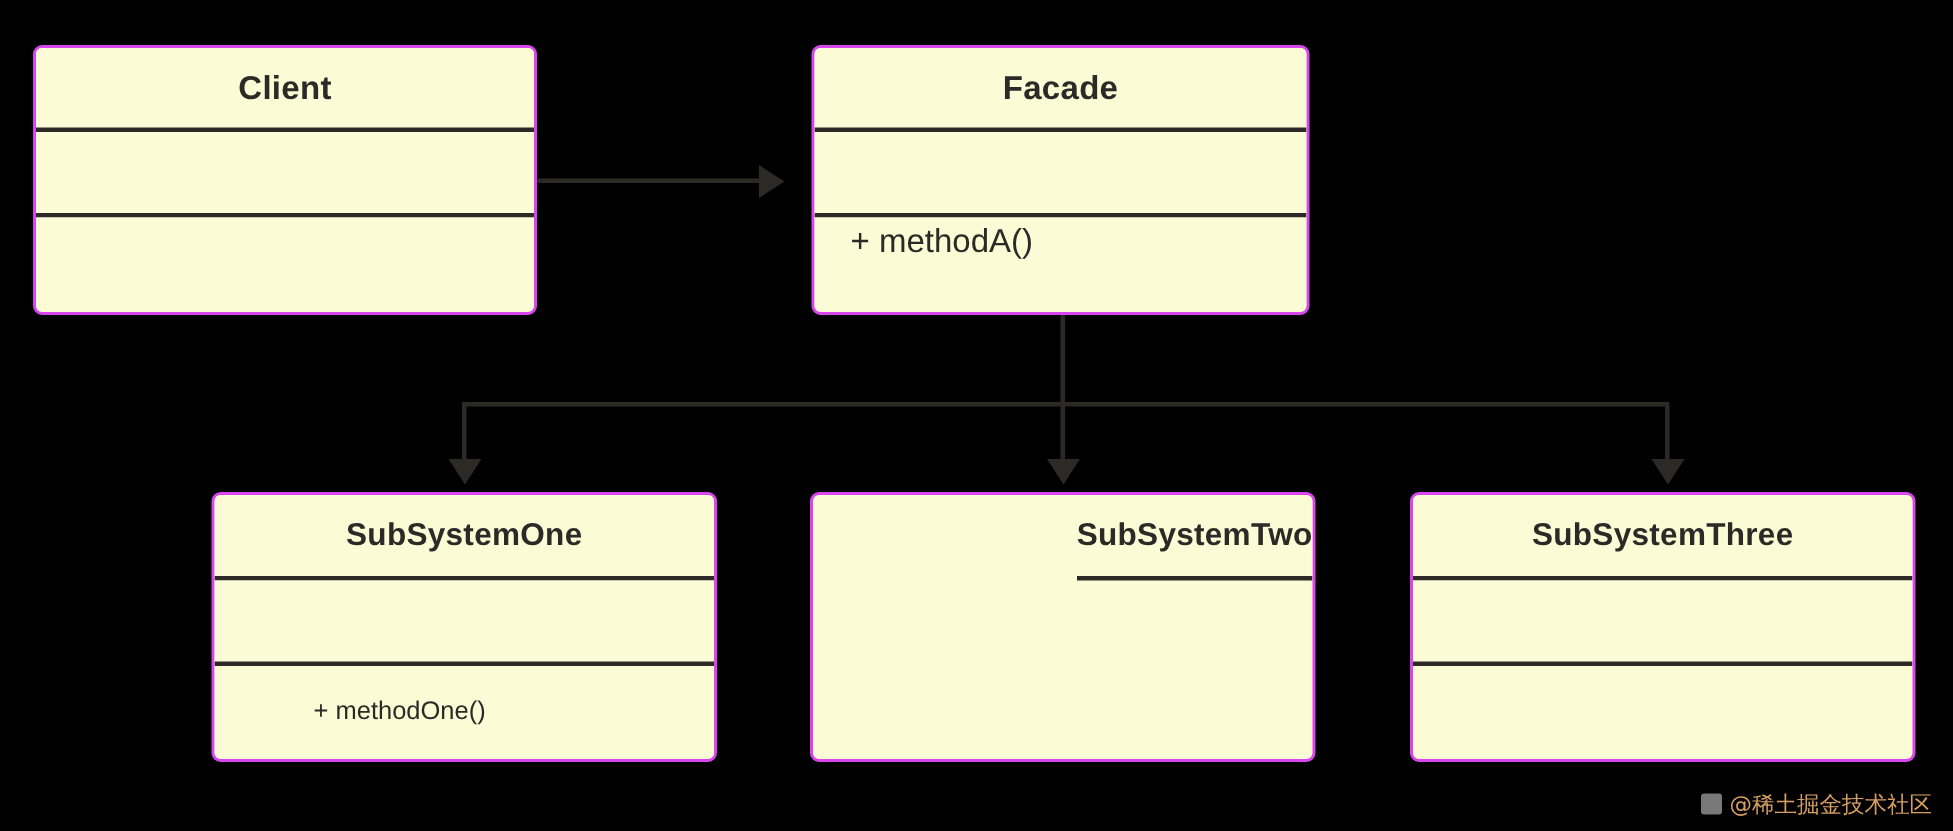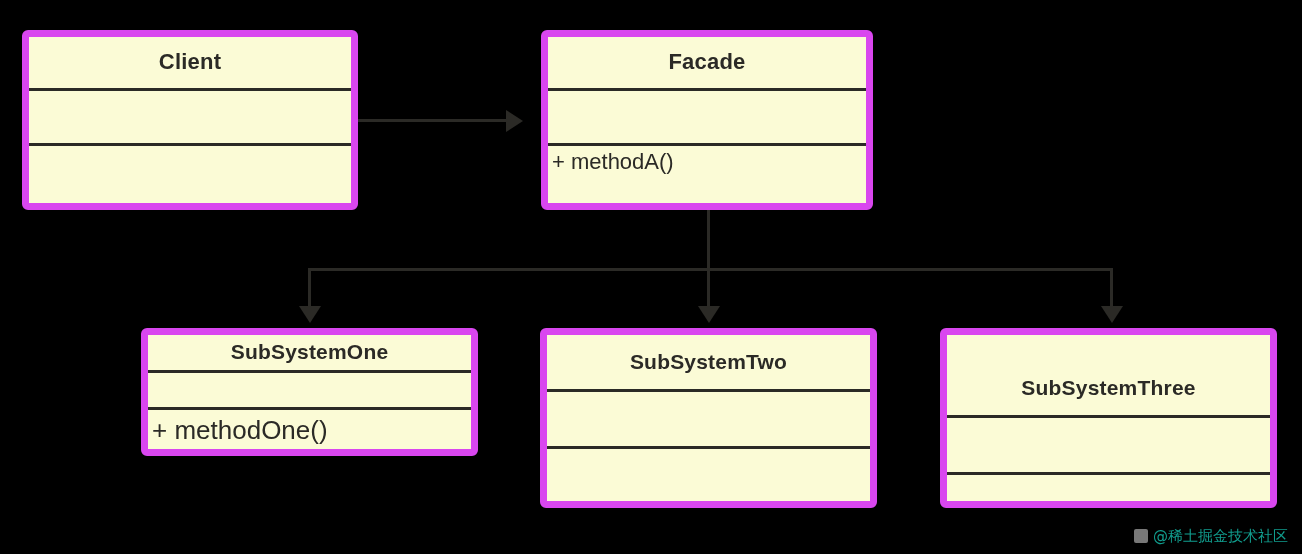--- a/index.html
+++ b/index.html
@@ -14,21 +14,21 @@
     background: #000000;
     overflow: hidden;
     font-family: "Liberation Sans", sans-serif;
   }
 
   
   .uml-class {
     position: absolute;
     box-sizing: border-box;
     background: #fbfbd6;
-    border: 7px solid #d946ef;
+    border: 2px solid #d946ef;
     border-radius: 6px;
     display: flex;
     flex-direction: column;
     overflow: hidden;
     z-index: 3;
   }
   .uml-name {
     box-sizing: border-box;
     text-align: center;
     font-weight: bold;
@@ -41,40 +41,40 @@
     background: #fbfbd6;
   }
   .uml-attrs {
     box-sizing: border-box;
     border-bottom: 3px solid #2b2a26;
     background: #fbfbd6;
   }
   .uml-ops {
     box-sizing: border-box;
     background: #fbfbd6;
-    padding-left: 4px;
+    padding-left: 24px;
     color: #2b2a26;
     overflow: hidden;
   }
   .uml-op {
     white-space: nowrap;
     color: #2b2a26;
   }
 
   
   .top-box .uml-name   { height: 56px; font-size: 22px; }
   .top-box .uml-attrs  { height: 57px; }
   .top-box .uml-ops    { height: 60px; }
   .top-box .uml-op     { font-size: 22px; line-height: 32px; }
 
   
   .sub-box .uml-name   { height: 57px; font-size: 21px; }
   .sub-box .uml-attrs  { height: 57px; }
   .sub-box .uml-ops    { height: 60px; display: flex; align-items: center; }
-  .sub-box .uml-op     { font-size: 26px; line-height: 28px; }
+  .sub-box .uml-op     { font-size: 17px; line-height: 28px; margin-left: 42px; }
 
   
   .conn {
     position: absolute;
     background: #2b2a26;
     z-index: 1;
   }
   .conn-h { height: 3px; }
   .conn-v { width: 3px; }
 
@@ -94,21 +94,21 @@
     border-top: 17px solid #2b2a26;
     z-index: 2;
   }
 
   
   #watermark {
     position: absolute;
     right: 14px;
     bottom: 8px;
     font-size: 15px;
-    color: #14b8a6;
+    color: #fdba74;
     opacity: .85;
     white-space: nowrap;
     z-index: 5;
     font-family: "DejaVu Sans", sans-serif;
   }
   #watermark .wm-mark {
     display: inline-block;
     width: 14px; height: 14px;
     background: #8e8e8e;
     margin-right: 5px;
@@ -143,34 +143,34 @@
   </div>
 
   <div class="uml-class top-box" style="left:541px; top:30px; width:332px; height:180px;">
     <div class="uml-name">Facade</div>
     <div class="uml-attrs"></div>
     <div class="uml-ops">
       <div class="uml-op">+ methodA()</div>
     </div>
   </div>
 
-  <div class="uml-class sub-box" style="left:141px; top:328px; width:337px; height:128px;">
+  <div class="uml-class sub-box" style="left:141px; top:328px; width:337px; height:180px;">
     <div class="uml-name">SubSystemOne</div>
     <div class="uml-attrs"></div>
     <div class="uml-ops">
       <div class="uml-op">+ methodOne()</div>
     </div>
   </div>
 
-  <div class="uml-class sub-box" style="left:540px; top:328px; width:337px; height:180px;">
+  <div class="uml-class sub-box" style="left:540px; top:328px; width:337px; height:180px;align-items:flex-end;">
     <div class="uml-name">SubSystemTwo</div>
     <div class="uml-attrs"></div>
   </div>
 
-  <div class="uml-class sub-box" style="left:940px; top:328px; width:337px; height:180px;justify-content:center;">
+  <div class="uml-class sub-box" style="left:940px; top:328px; width:337px; height:180px;">
     <div class="uml-name">SubSystemThree</div>
     <div class="uml-attrs"></div>
   </div>
 
   <div id="watermark">
     <span class="wm-mark"></span><span>@稀土掘金技术社区</span>
   </div>
 
 </div>
 

